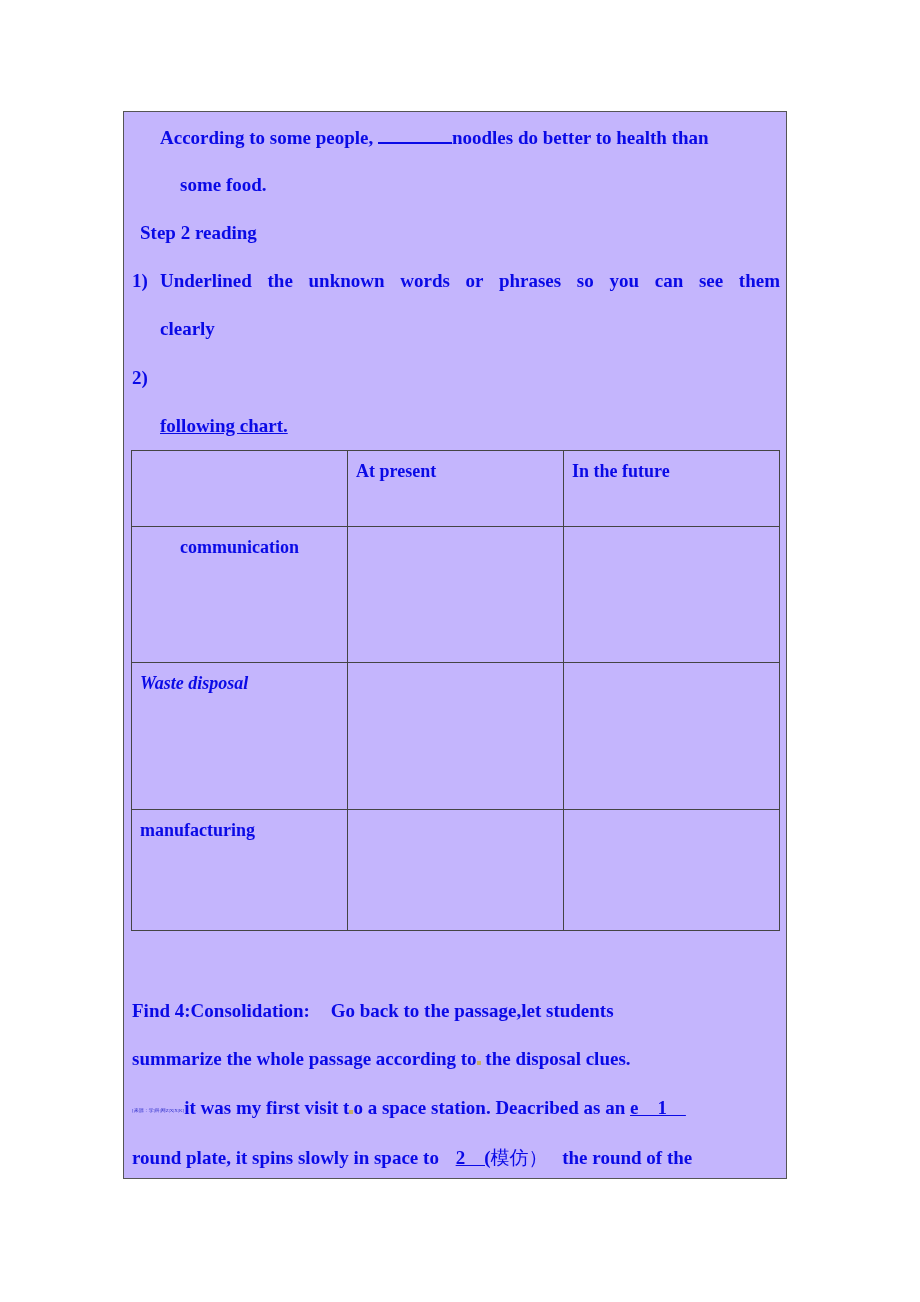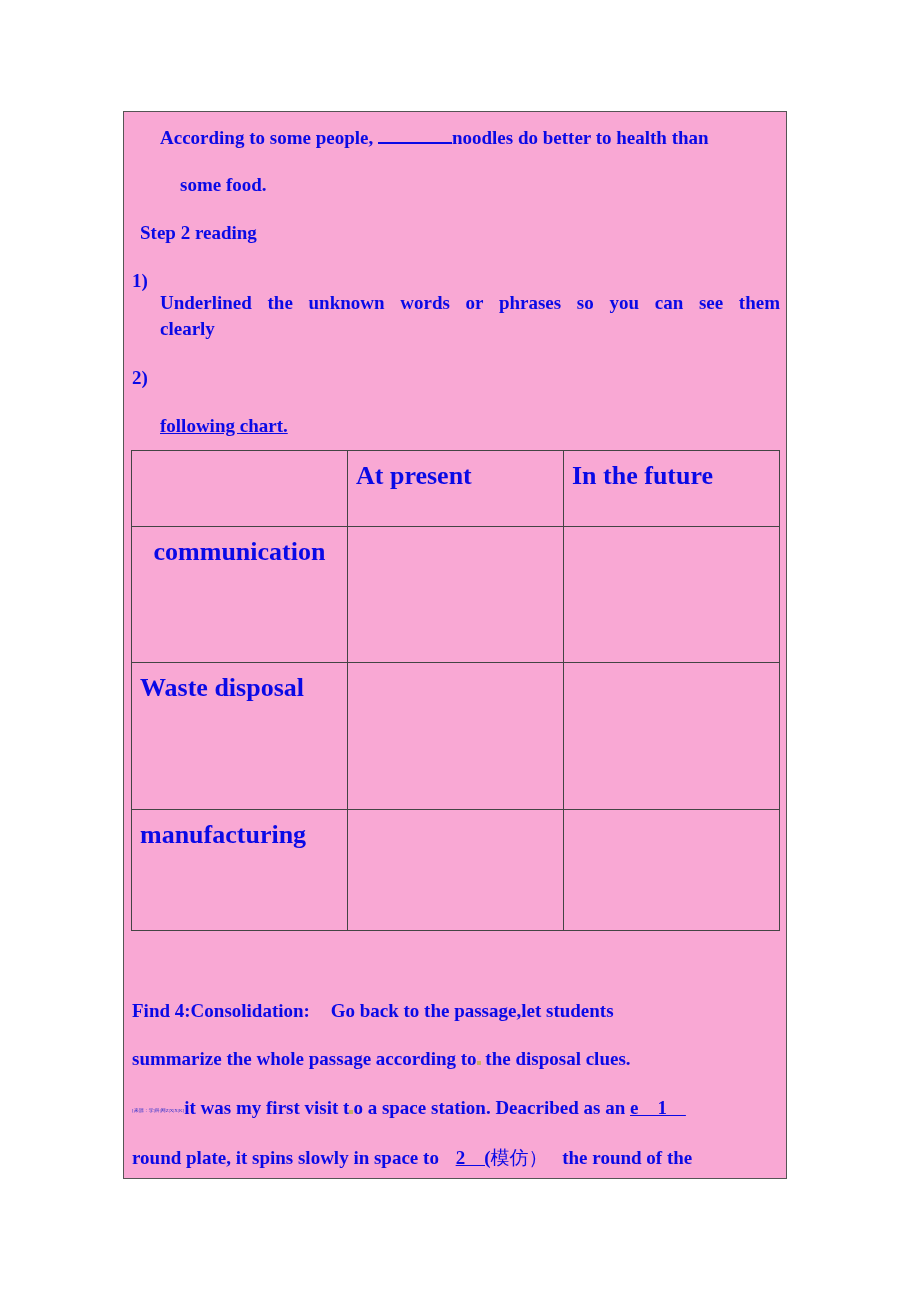--- a/index.html
+++ b/index.html
@@ -1,27 +1,27 @@
 <!DOCTYPE html>
 <html><head>
 <meta charset="utf-8">
 <style>
   html, body { margin: 0; padding: 0; background: #ffffff; }
   body { width: 920px; height: 1302px; position: relative; overflow: hidden;
          font-family: "Liberation Serif", "DejaVu Serif", serif; }
   .frame { position: absolute; left: 123px; top: 111px; width: 664px; height: 1068px;
-           border: 1px solid #555; box-sizing: border-box; background: #f9a8d4; overflow: hidden; }
+           border: 1px solid #555; box-sizing: border-box; background: #c4b5fd; overflow: hidden; }
   .txt { position: absolute; color: #0a0ae6; font-weight: bold; font-size: 19px; white-space: nowrap; }
-  .just { text-align: justify; text-align-last: justify; white-space: normal; margin-top: 22px; }
+  .just { text-align: justify; text-align-last: justify; white-space: normal; }
   .u { text-decoration: underline; }
   .tiny { font-size: 5px; color: #3333cc; font-weight: normal; vertical-align: middle; }
   .dot { display: inline-block; width: 4px; height: 4px; background: #c8b060; vertical-align: baseline; }
   table.chart { position: absolute; left: 7px; top: 338px; border-collapse: collapse; width: 649px; }
   table.chart td { border: 1px solid #444; vertical-align: top; padding: 10px 8px 0 8px;
-                   color: #0a0ae6; font-weight: bold; font-size: 26px; box-sizing: border-box; }
+                   color: #0a0ae6; font-weight: bold; font-size: 18px; box-sizing: border-box; }
 </style>
 </head>
 <body>
 
 <div class="frame">
 
   <div class="txt" style="left:36px; top:14px;">
     <span>According to some people,</span>
     <span style="display:inline-block;width:74px;border-bottom:2px solid #0a0ae6;height:16px;"></span><span>noodles do better to health than</span>
   </div>
@@ -41,21 +41,21 @@
         <tr style="height:76px;">
       <td style="width:216px;"></td>
       <td style="width:216px;">At present</td>
       <td>In the future</td>
     </tr>
     <tr style="height:136px;text-align:center;">
       <td>communication</td>
       <td></td>
       <td></td>
     </tr>
-    <tr style="height:147px;">
+    <tr style="height:147px;font-style:italic;">
       <td>Waste disposal</td>
       <td></td>
       <td></td>
     </tr>
     <tr style="height:121px;">
       <td>manufacturing</td>
       <td></td>
       <td></td>
     </tr>
   </tbody>

